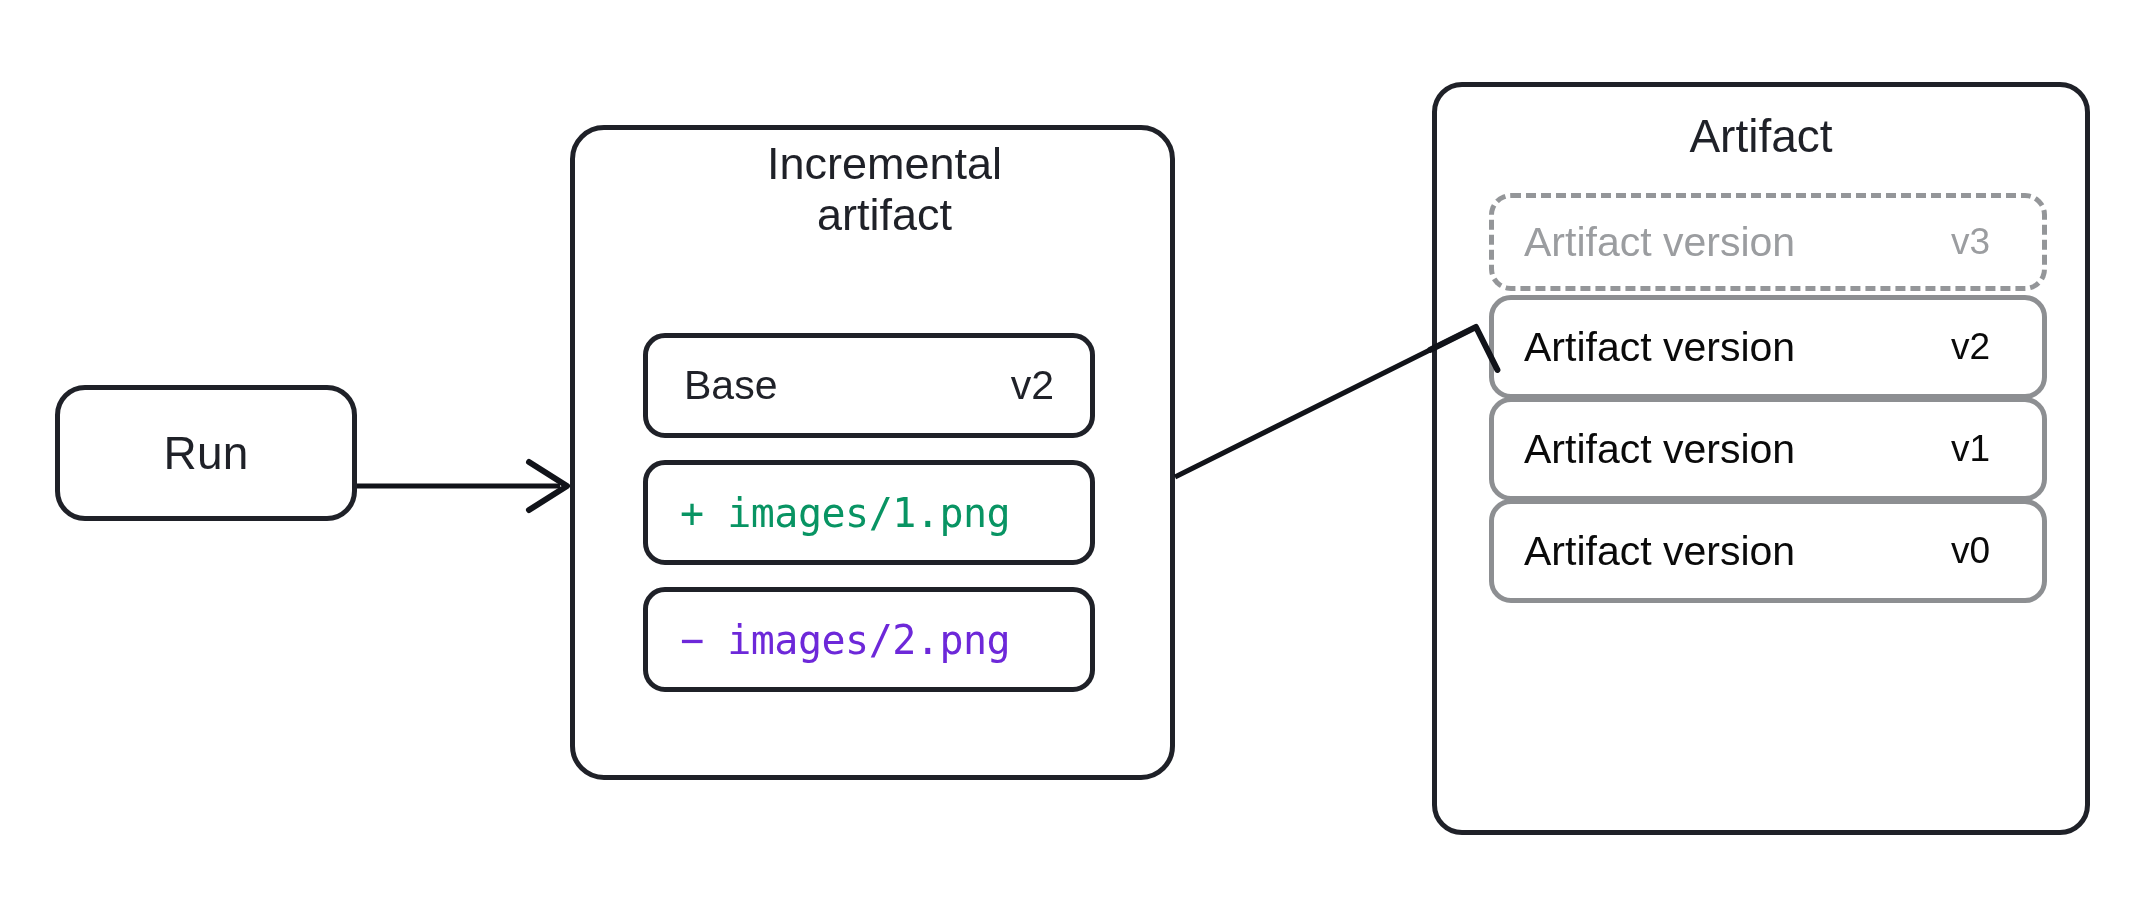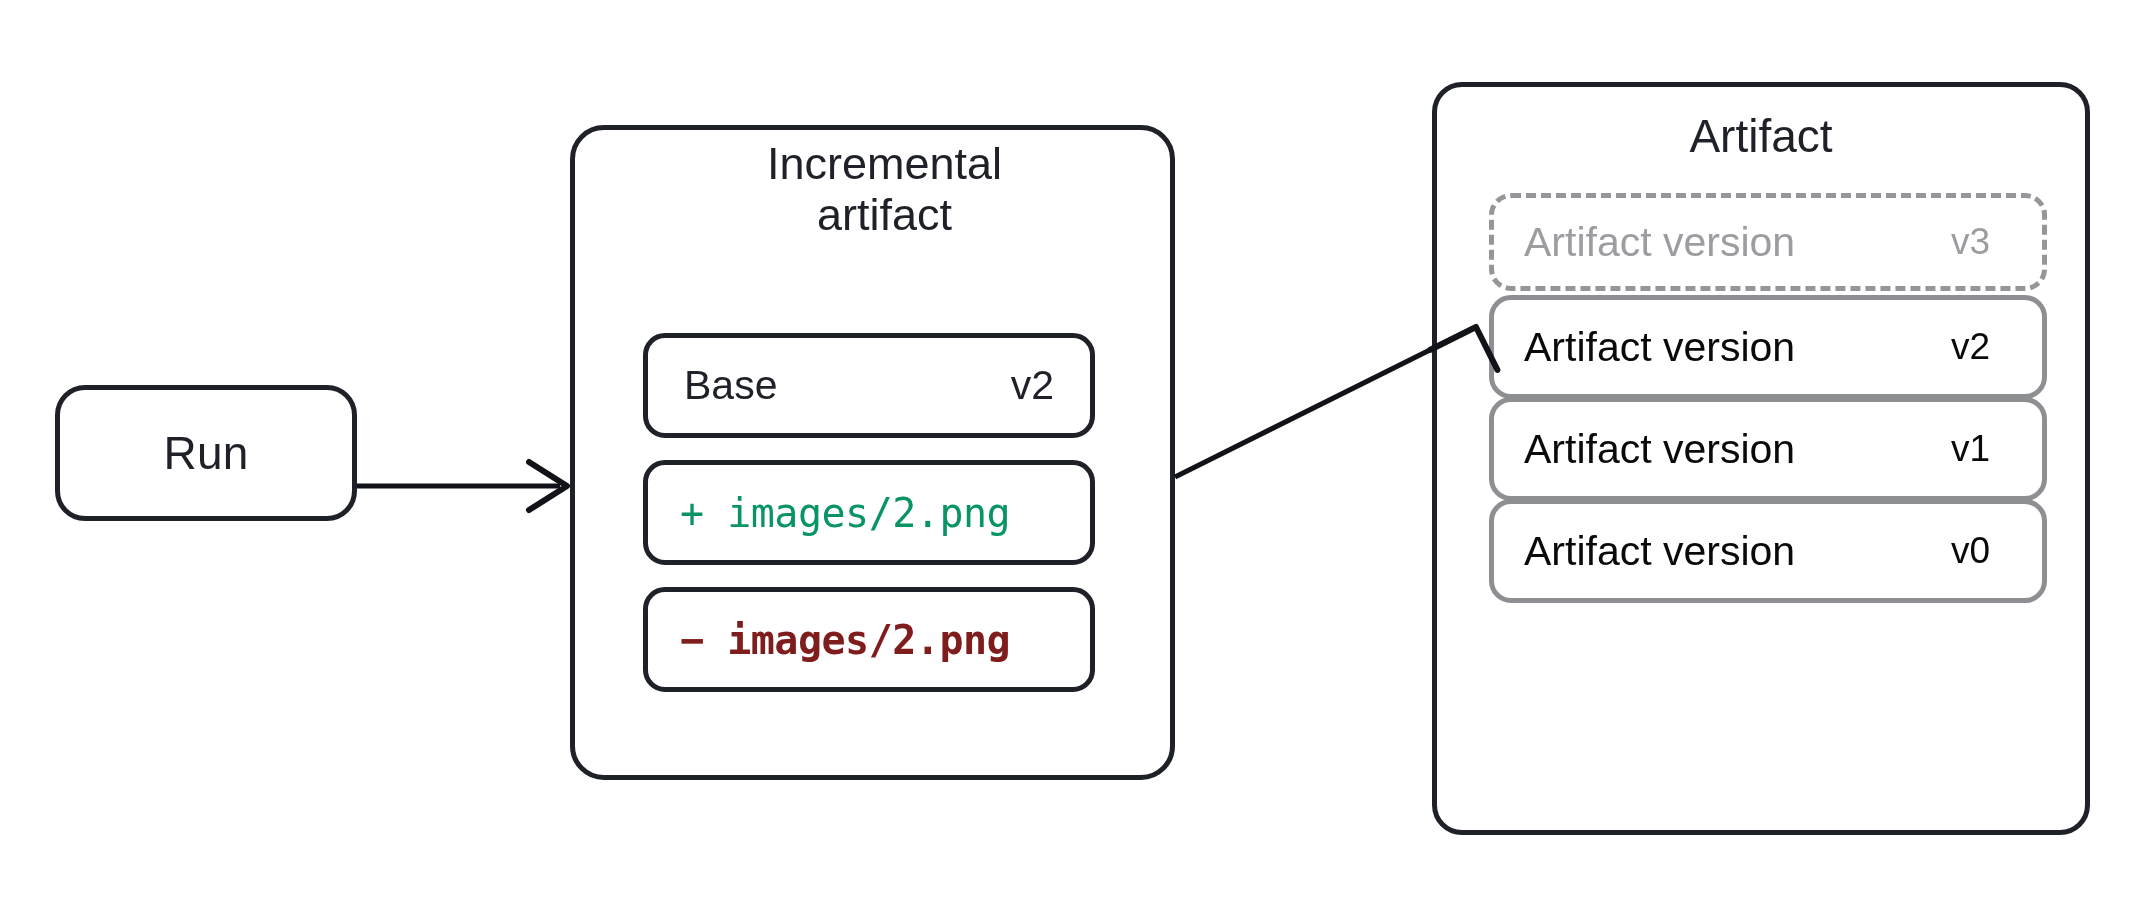--- a/index.html
+++ b/index.html
@@ -92,21 +92,21 @@
   }
 
   .diff-row {
     font-family: "DejaVu Sans Mono", "Liberation Mono", monospace;
     font-size: 40px;
     margin-left: 32px;
     white-space: pre;
     letter-spacing: -0.5px;
   }
   .diff-add    { color: #089463; }
-  .diff-remove { color: #7f1d1d; font-weight: bold; }
+  .diff-remove { color: #6d28d9; }
 
   
   #artifact-panel {
     left: 1432px; top: 82px;
     width: 658px; height: 753px;
     border: 5px solid #1f2128;
     border-radius: 30px;
   }
   #artifact-title {
     position: absolute;
@@ -174,21 +174,21 @@
       <div>Incremental</div>
       <div>artifact</div>
     </div>
 
     <div class="inc-row" id="inc-row-base">
       <span class="row-name">Base</span>
       <span class="row-version">v2</span>
     </div>
 
     <div class="inc-row" id="inc-row-add">
-      <span class="diff-row diff-add">+ images/2.png</span>
+      <span class="diff-row diff-add">+ images/1.png</span>
     </div>
 
     <div class="inc-row" id="inc-row-remove">
       <span class="diff-row diff-remove">− images/2.png</span>
     </div>
 
   </div>
 
   <div class="node" id="artifact-panel">
 

